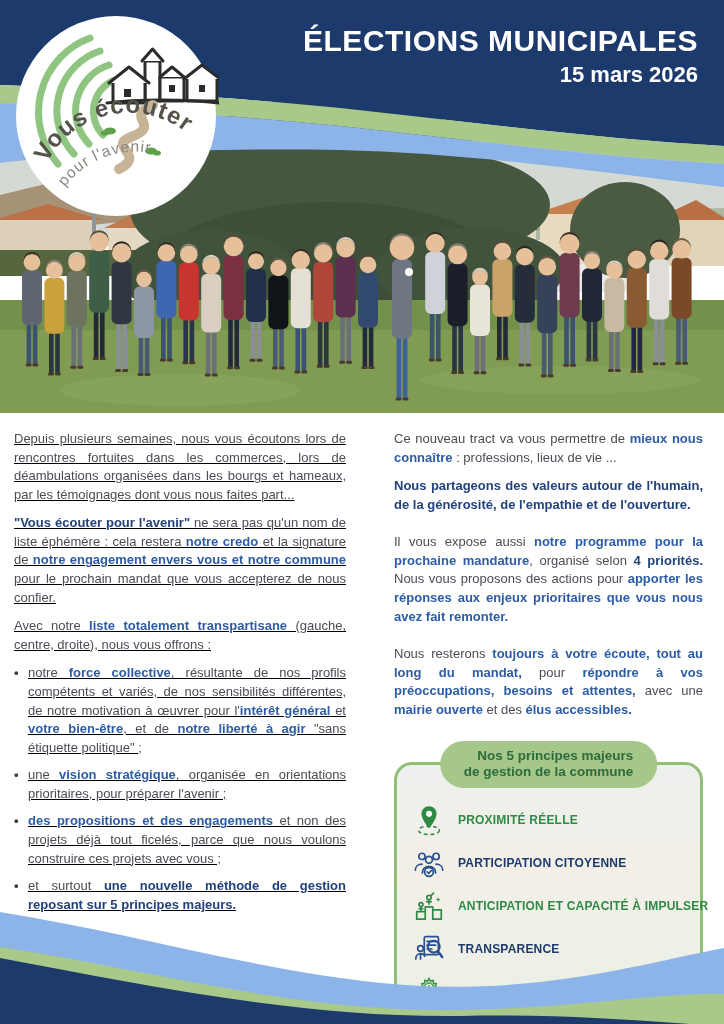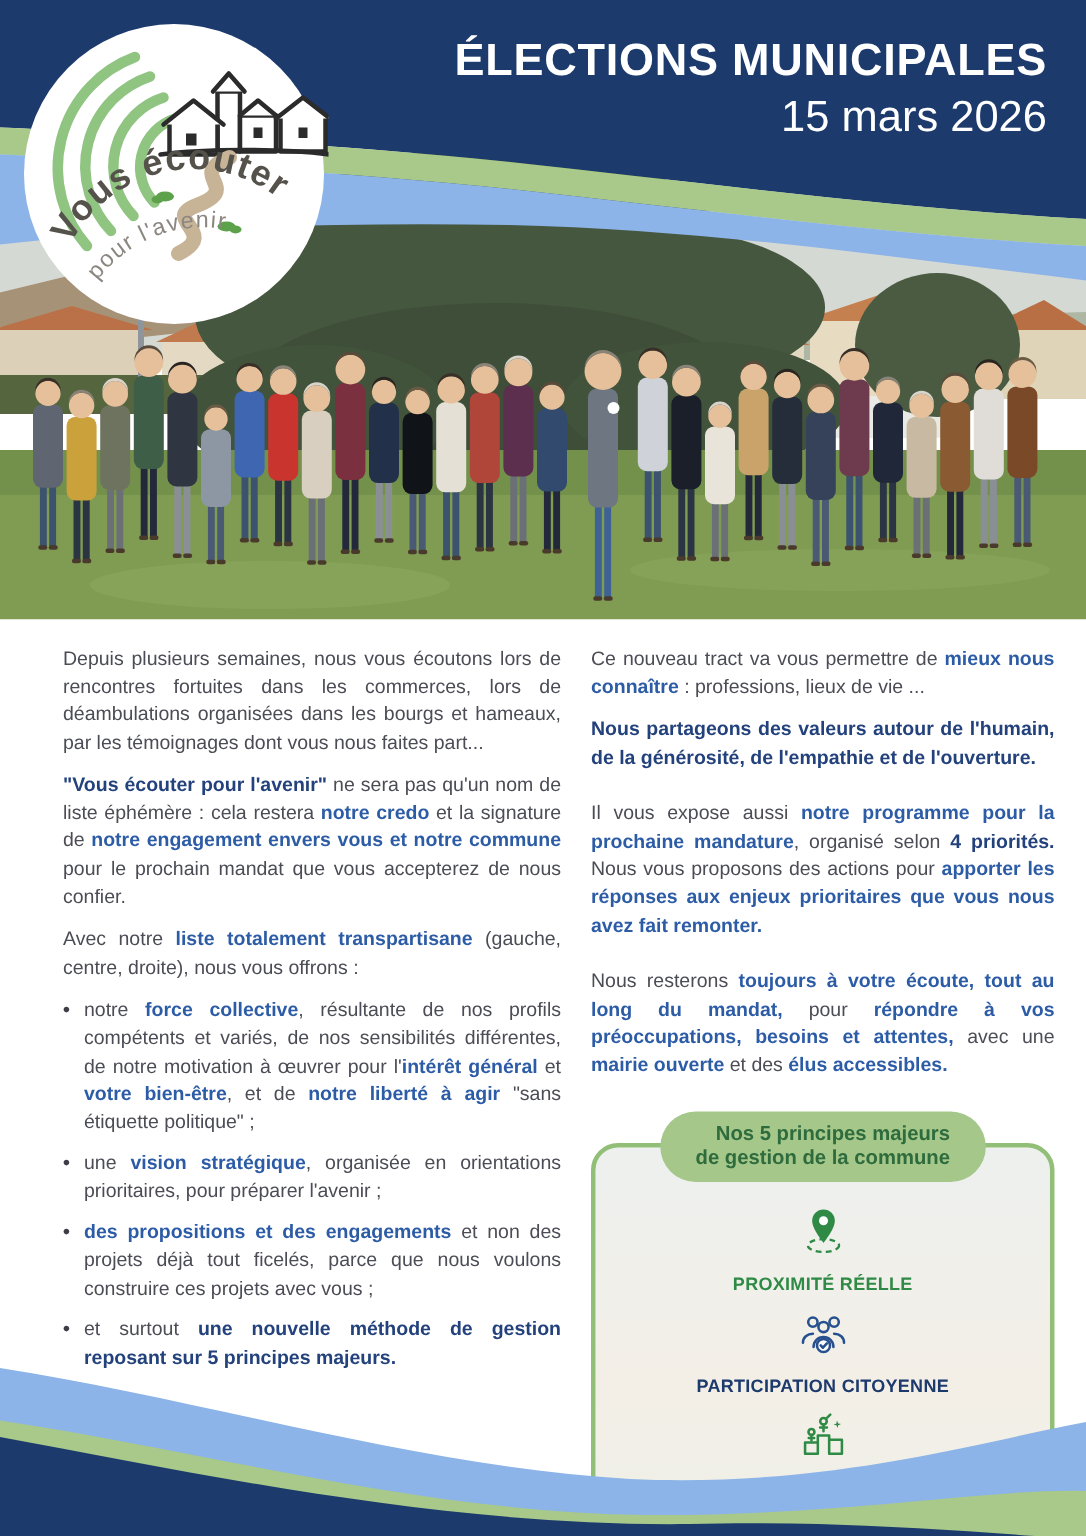--- a/index.html
+++ b/index.html
@@ -5,44 +5,44 @@
   html,body{margin:0;padding:0;background:#9aa0a6;}
   #page{
     position:relative;width:724px;height:1024px;margin:0 auto;background:#ffffff;
     overflow:hidden;font-family:"Liberation Sans",sans-serif;
   }
   
   #photo{position:absolute;top:100px;left:0;width:724px;height:313px;}
   #header-waves{position:absolute;top:0;left:0;width:724px;height:200px;pointer-events:none;}
   #header-text{position:absolute;top:0;right:26px;text-align:right;color:#ffffff;z-index:5;margin-left:29px;}
   #header-title{font-size:30px;font-weight:bold;letter-spacing:.5px;margin-top:24px;line-height:1.1;}
-  #header-date{font-size:29px;font-weight:normal;margin-top:6px;line-height:1.1;}
+  #header-date{font-size:22px;font-weight:bold;margin-top:6px;line-height:1.1;}
   #logo{position:absolute;top:13px;left:13px;width:206px;height:206px;z-index:6;}
   
   #body{position:absolute;top:430px;left:0;width:724px;}
-  #col-left{position:absolute;left:42px;width:332px;}
+  #col-left{position:absolute;left:14px;width:332px;text-decoration:underline;}
   #col-right{position:absolute;left:394px;width:309px;}
   .para{margin:0 0 10px 0;font-size:13px;line-height:1.43;text-align:justify;color:#4b4c55;}
   .para.gap-lg{margin-top:19px;}
   .para.bullet{position:relative;padding-left:14px;margin-bottom:9px;}
   .para.bullet::before{content:"•";position:absolute;left:0;top:0;color:#3c3d46;font-weight:bold;}
   .seg-blue{color:#2d5ca6;font-weight:bold;}
   .seg-navy{color:#23427c;font-weight:bold;}
   
   #principles-box{
     position:relative;margin-top:42px;border:3px solid #92bf77;border-radius:18px;
     background:linear-gradient(180deg,#edf0ee 0%,#f3efe7 40%,#eef0e7 75%,#e9eee3 100%);
     padding:30px 12px 10px 12px;
   }
   #principles-pill{
     position:absolute;top:-24px;left:50%;transform:translateX(-50%);
     background:#a5c78a;border-radius:26px;padding:7px 24px;text-align:right;
     color:#2e6b3d;font-weight:bold;font-size:13.5px;line-height:1.25;white-space:nowrap;
   }
-  .principle-row{display:flex;align-items:center;gap:11px;margin:7px 2px;flex-direction:column;}
+  .principle-row{display:flex;align-items:center;gap:11px;margin:7px 2px;}
   .principle-icon{flex:0 0 36px;height:36px;display:flex;align-items:center;justify-content:center;}
   .principle-label{font-weight:bold;font-size:12px;letter-spacing:.2px;white-space:nowrap;}
   .principle-label.green{color:#2f8a46;}
   .principle-label.navy{color:#1d3a6d;}
   
   #bottom-waves{position:absolute;left:0;bottom:0;width:724px;height:124px;}
 </style>
 </head>
 <body>
 

